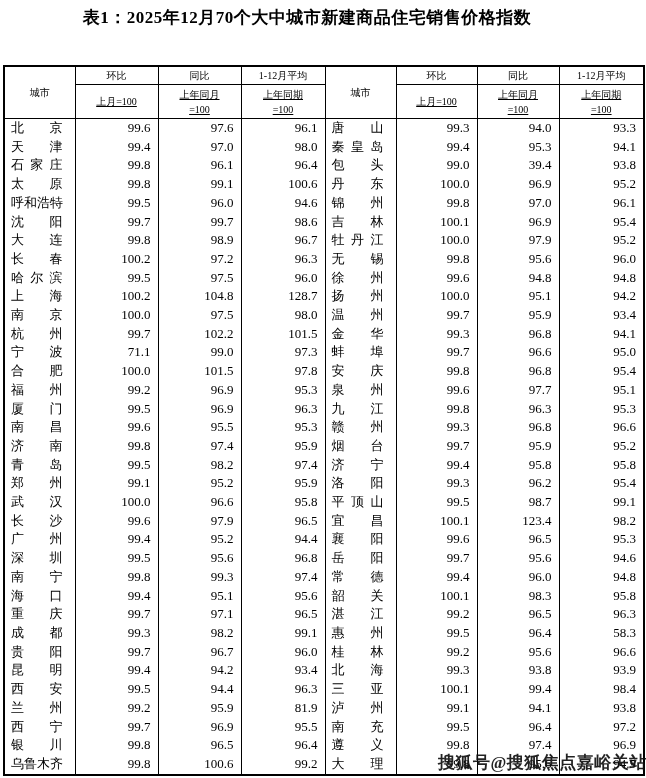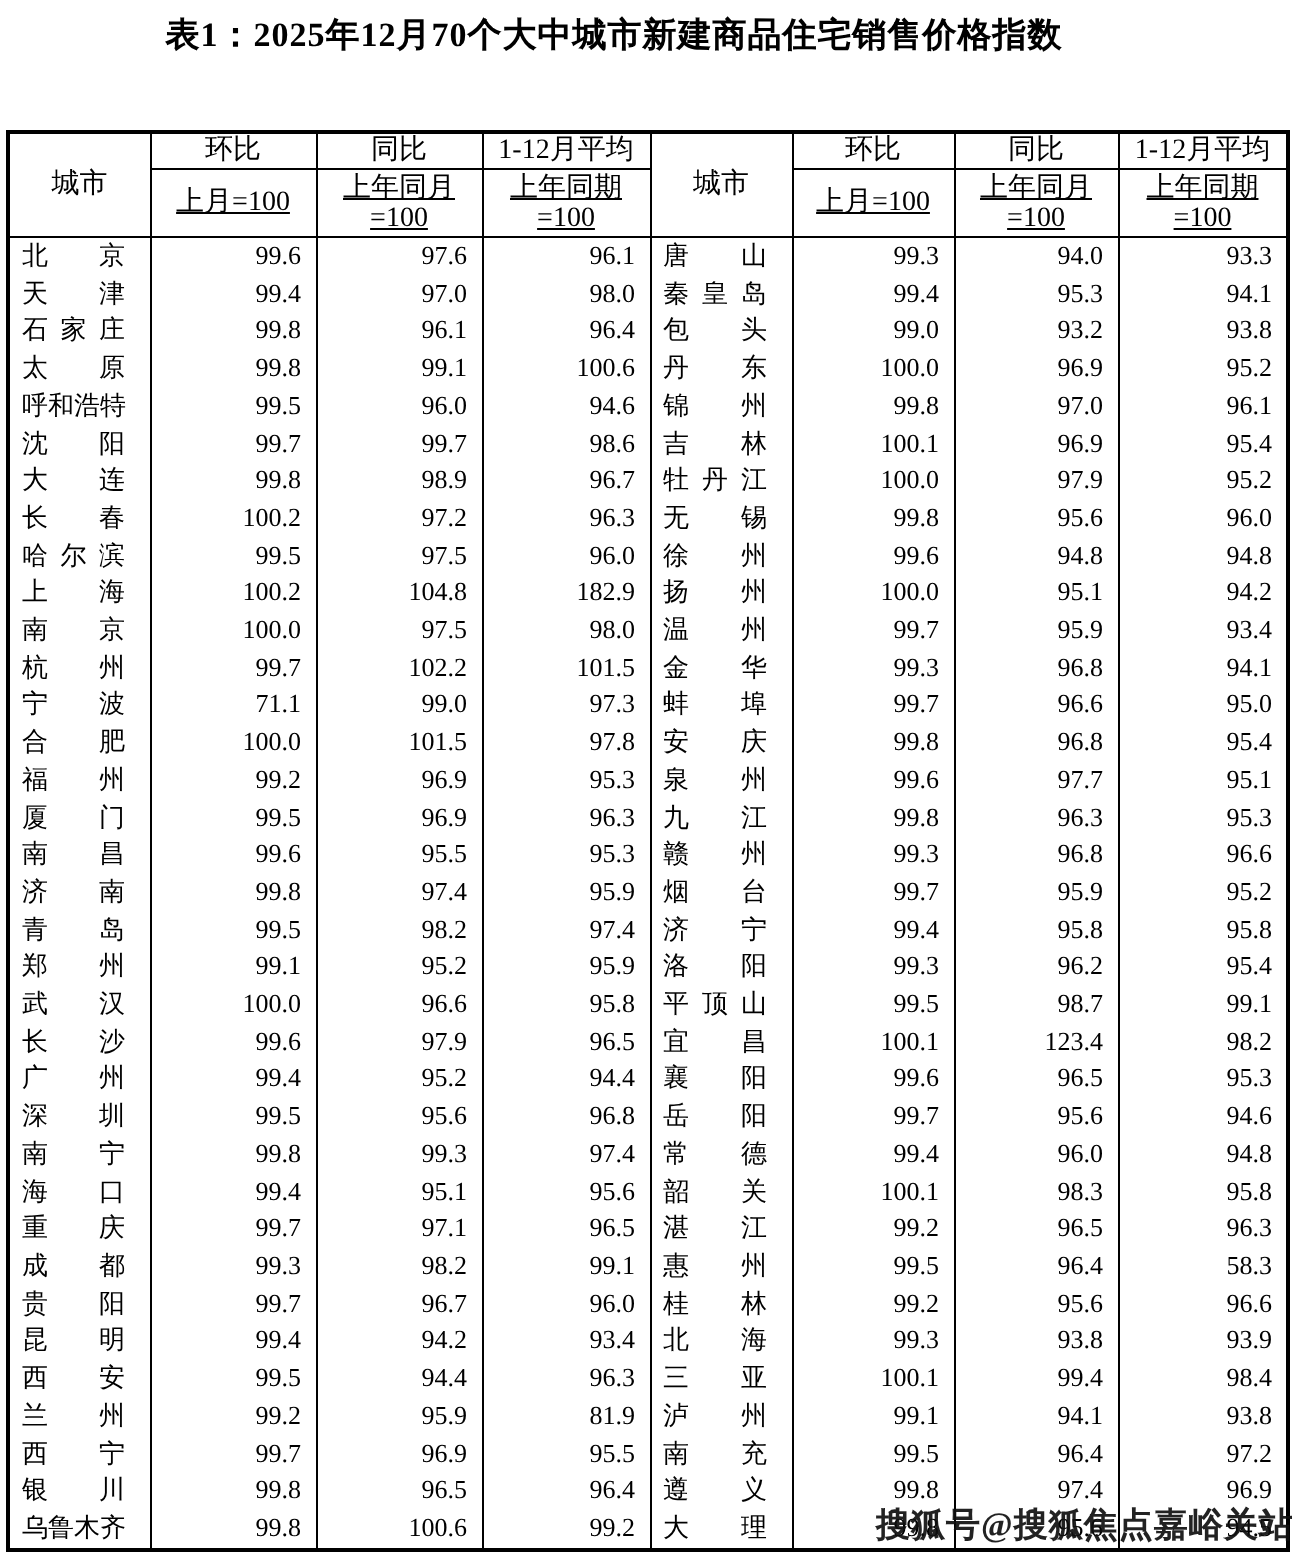--- a/index.html
+++ b/index.html
@@ -24,21 +24,21 @@
     position: absolute;
     top: 65px; left: 3px;
     width: 640px;
     border-collapse: collapse;
     table-layout: fixed;
     border: 2px solid #000;
   }
   .price-table th {
     border: 1px solid #000;
     font-weight: normal;
-    font-size: 14px;
+    font-size: 10px;
     text-align: center;
     vertical-align: middle;
     padding: 0;
   }
   .price-table thead tr.hr1 th { height: 17px; line-height: 17px; }
   .price-table thead tr.hr2 th { height: 33px; line-height: 15px; text-decoration: underline; }
   .price-table th .base-line { display: block; }
   .price-table td {
     border-left: 1px solid #000;
     border-right: 1px solid #000;
@@ -141,21 +141,21 @@
         <td class="num">95.3</td>
         <td class="num">94.1</td>
       </tr>
       <tr>
         <td class="city">石家庄</td>
         <td class="num">99.8</td>
         <td class="num">96.1</td>
         <td class="num">96.4</td>
         <td class="city">包头</td>
         <td class="num">99.0</td>
-        <td class="num">93.2</td>
+        <td class="num">39.4</td>
         <td class="num">93.8</td>
       </tr>
       <tr>
         <td class="city">太原</td>
         <td class="num">99.8</td>
         <td class="num">99.1</td>
         <td class="num">100.6</td>
         <td class="city">丹东</td>
         <td class="num">100.0</td>
         <td class="num">96.9</td>
@@ -208,21 +208,21 @@
         <td class="num">96.0</td>
         <td class="city">徐州</td>
         <td class="num">99.6</td>
         <td class="num">94.8</td>
         <td class="num">94.8</td>
       </tr>
       <tr>
         <td class="city">上海</td>
         <td class="num">100.2</td>
         <td class="num">104.8</td>
-        <td class="num">182.9</td>
+        <td class="num">128.7</td>
         <td class="city">扬州</td>
         <td class="num">100.0</td>
         <td class="num">95.1</td>
         <td class="num">94.2</td>
       </tr>
       <tr>
         <td class="city">南京</td>
         <td class="num">100.0</td>
         <td class="num">97.5</td>
         <td class="num">98.0</td>

